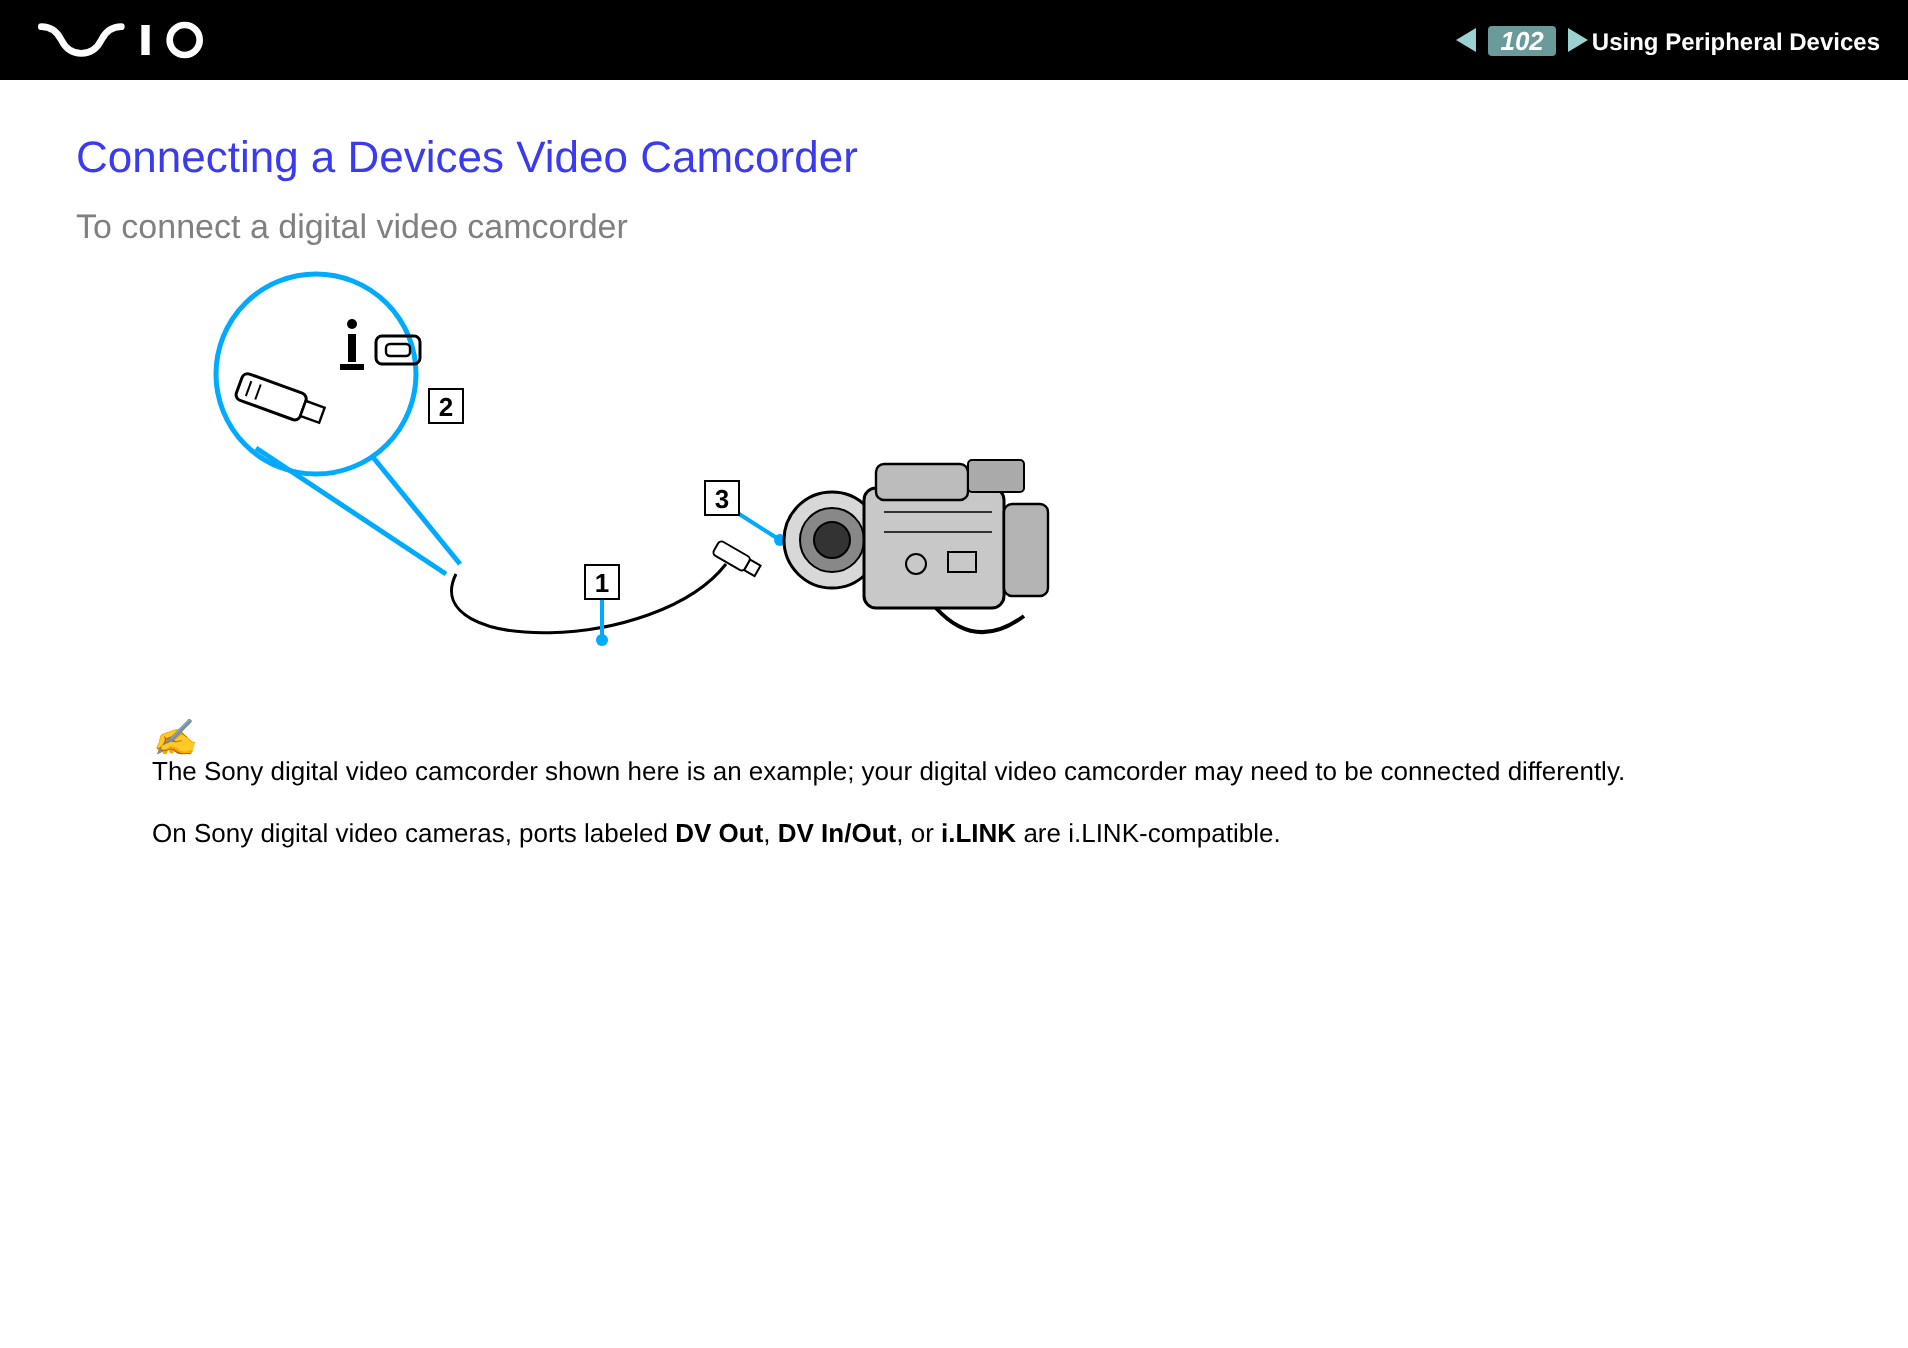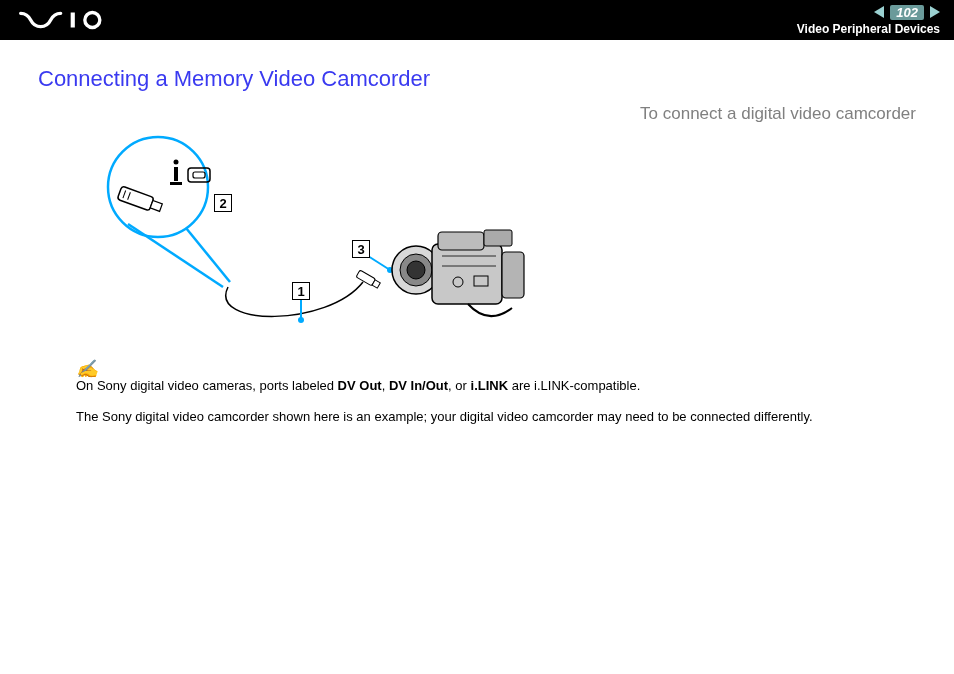--- a/index.html
+++ b/index.html
@@ -25,21 +25,21 @@
     font-size: 24px;
     font-weight: bold;
     letter-spacing: 2px;
     font-style: italic;
     display: flex;
     align-items: center;
   }
   .logo svg { height: 20px; }
   .top-right {
     display: flex;
-    flex-direction: column;
+    flex-direction: row;
     align-items: flex-end;
     gap: 2px;
   }
   .pager {
     display: flex;
     align-items: center;
     gap: 6px;
     color: #fff;
     font-style: italic;
     font-weight: bold;
@@ -71,21 +71,20 @@
     color: #3a3af0;
     font-size: 22px;
     font-weight: normal;
     margin-bottom: 12px;
   }
   .h2 {
     color: #808080;
     font-size: 17px;
     font-weight: normal;
     margin-bottom: 8px;
-    text-align: right;
   }
   .body-text {
     font-size: 14.5px;
     line-height: 1.35;
     margin-bottom: 14px;
   }
   .diagram {
     margin: 6px 0 16px 30px;
     width: 520px;
     height: 210px;
@@ -130,26 +129,26 @@
       <rect x="62" y="3" width="5" height="18" fill="#fff"></rect>
       <circle cx="88" cy="12" r="9" stroke="#fff" stroke-width="4" fill="none"></circle>
     </svg>
   </div>
   <div class="top-right">
     <div class="pager">
       <div class="arrow-left"></div>
       <span class="pagenum">102</span>
       <div class="arrow-right"></div>
     </div>
-    <div class="section-label">Video Peripheral Devices</div>
+    <div class="section-label">Using Peripheral Devices</div>
   </div>
 </div>
 
 <div class="content">
-  <h1 class="h1">Connecting a Memory Video Camcorder</h1>
+  <h1 class="h1">Connecting a Devices Video Camcorder</h1>
   <h2 class="h2">To connect a digital video camcorder</h2>
 
   <div class="diagram">
     <svg width="520" height="210">
 
       <circle cx="90" cy="55" r="50" fill="#fff" stroke="#00aaff" stroke-width="2.5"></circle>
 
       <path d="M 118 96 L 162 150" stroke="#00aaff" stroke-width="2.5" fill="none"></path>
       <path d="M 60 92 L 155 155" stroke="#00aaff" stroke-width="2.5" fill="none"></path>
 
@@ -200,18 +199,18 @@
       </g>
     </svg>
     
     <div class="callout-box" style="left:146px; top:62px;">2</div>
     <div class="callout-box" style="left:284px; top:108px;">3</div>
     <div class="callout-box" style="left:224px; top:150px;">1</div>
   </div>
 
   <div class="note-block">
     <span class="note-icon">✍</span>
+    <p class="note-line">The Sony digital video camcorder shown here is an example; your digital video camcorder may need to be connected differently.</p>
     <p class="note-line">
       <span>On Sony digital video cameras, ports labeled </span><span class="b">DV Out</span><span>, </span><span class="b">DV In/Out</span><span>, or </span><span class="b">i.LINK</span><span> are i.LINK-compatible.</span>
     </p>
-    <p class="note-line">The Sony digital video camcorder shown here is an example; your digital video camcorder may need to be connected differently.</p>
   </div>
 </div>
 
 </body></html>

